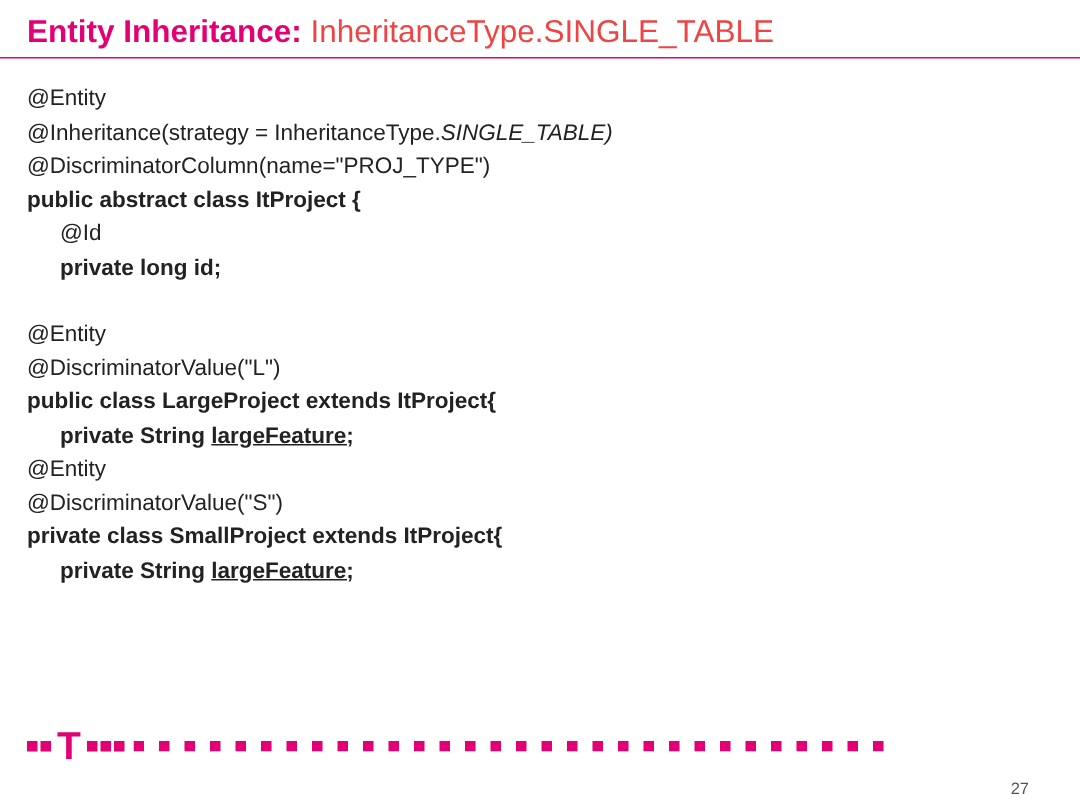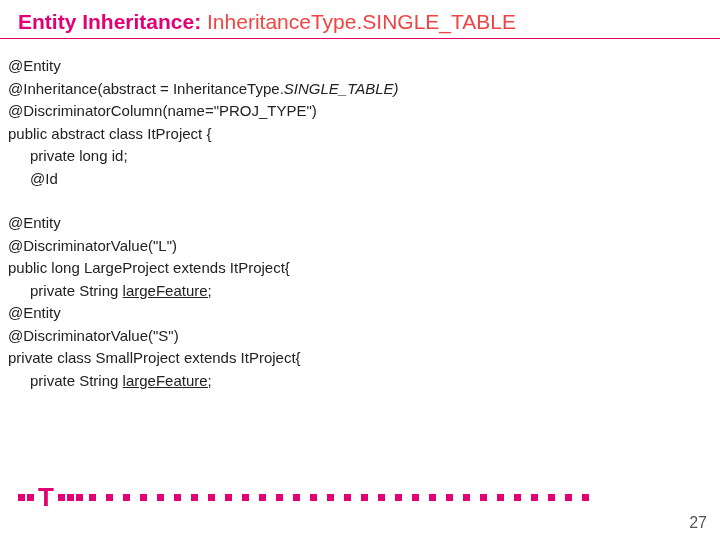--- a/index.html
+++ b/index.html
@@ -19,27 +19,27 @@
     color: #e20074;
     font-size: 21px;
     font-weight: bold;
   }
   .title-suffix {
     color: #ef4444;
     font-size: 21px;
     font-weight: normal;
   }
   .code-block {
-    padding: 16px 18px 0 8px;
+    padding: 16px 18px 0 18px;
     font-size: 15px;
     line-height: 1.5;
     color: #222;
     font-family: Arial, Helvetica, sans-serif;
   }
-  .bold { font-weight: normal; }
+  .bold { font-weight: bold; }
   .italic { font-style: italic; }
   .underline { text-decoration: underline; }
   .indent { padding-left: 22px; display: inline-block; }
   .blank-line { height: 22px; }
   .footer {
     position: absolute;
     left: 0;
     bottom: 30px;
     width: 100%;
     padding: 0 18px;
@@ -77,44 +77,44 @@
     align-items: center;
     gap: 10px;
     overflow: hidden;
     margin-left: 6px;
   }
   .dot {
     width: 7px; height: 7px; background: #e20074; flex: 0 0 auto;
   }
   .page-num {
     position: absolute;
-    right: 13px;
+    right: 34px;
     bottom: 8px;
-    font-size: 16px;
+    font-size: 11px;
     color: #555;
   }
 </style>
 </head>
 <body>
 
 <div class="title-bar">
   <span class="title-prefix">Entity Inheritance: </span><span class="title-suffix">InheritanceType.SINGLE_TABLE</span>
 </div>
 
 <div class="code-block">
   <div>@Entity</div>
-  <div><span>@Inheritance(abstract = InheritanceType.</span><span class="italic">SINGLE_TABLE)</span></div>
+  <div><span>@Inheritance(strategy = InheritanceType.</span><span class="italic">SINGLE_TABLE)</span></div>
   <div>@DiscriminatorColumn(name="PROJ_TYPE")</div>
   <div class="bold">public abstract class ItProject {</div>
+  <div><span class="indent">@Id</span></div>
   <div><span class="indent bold">private long id;</span></div>
-  <div><span class="indent">@Id</span></div>
   <div class="blank-line"></div>
   <div>@Entity</div>
   <div>@DiscriminatorValue("L")</div>
-  <div class="bold">public long LargeProject extends ItProject{</div>
+  <div class="bold">public class LargeProject extends ItProject{</div>
   <div><span class="indent bold"><span>private String </span><span class="underline">largeFeature;</span></span></div>
   <div>@Entity</div>
   <div>@DiscriminatorValue("S")</div>
   <div class="bold">private class SmallProject extends ItProject{</div>
   <div><span class="indent bold"><span>private String </span><span class="underline">largeFeature;</span></span></div>
 </div>
 
 <div class="footer">
   <div class="logo">
     <span class="sq"></span>

